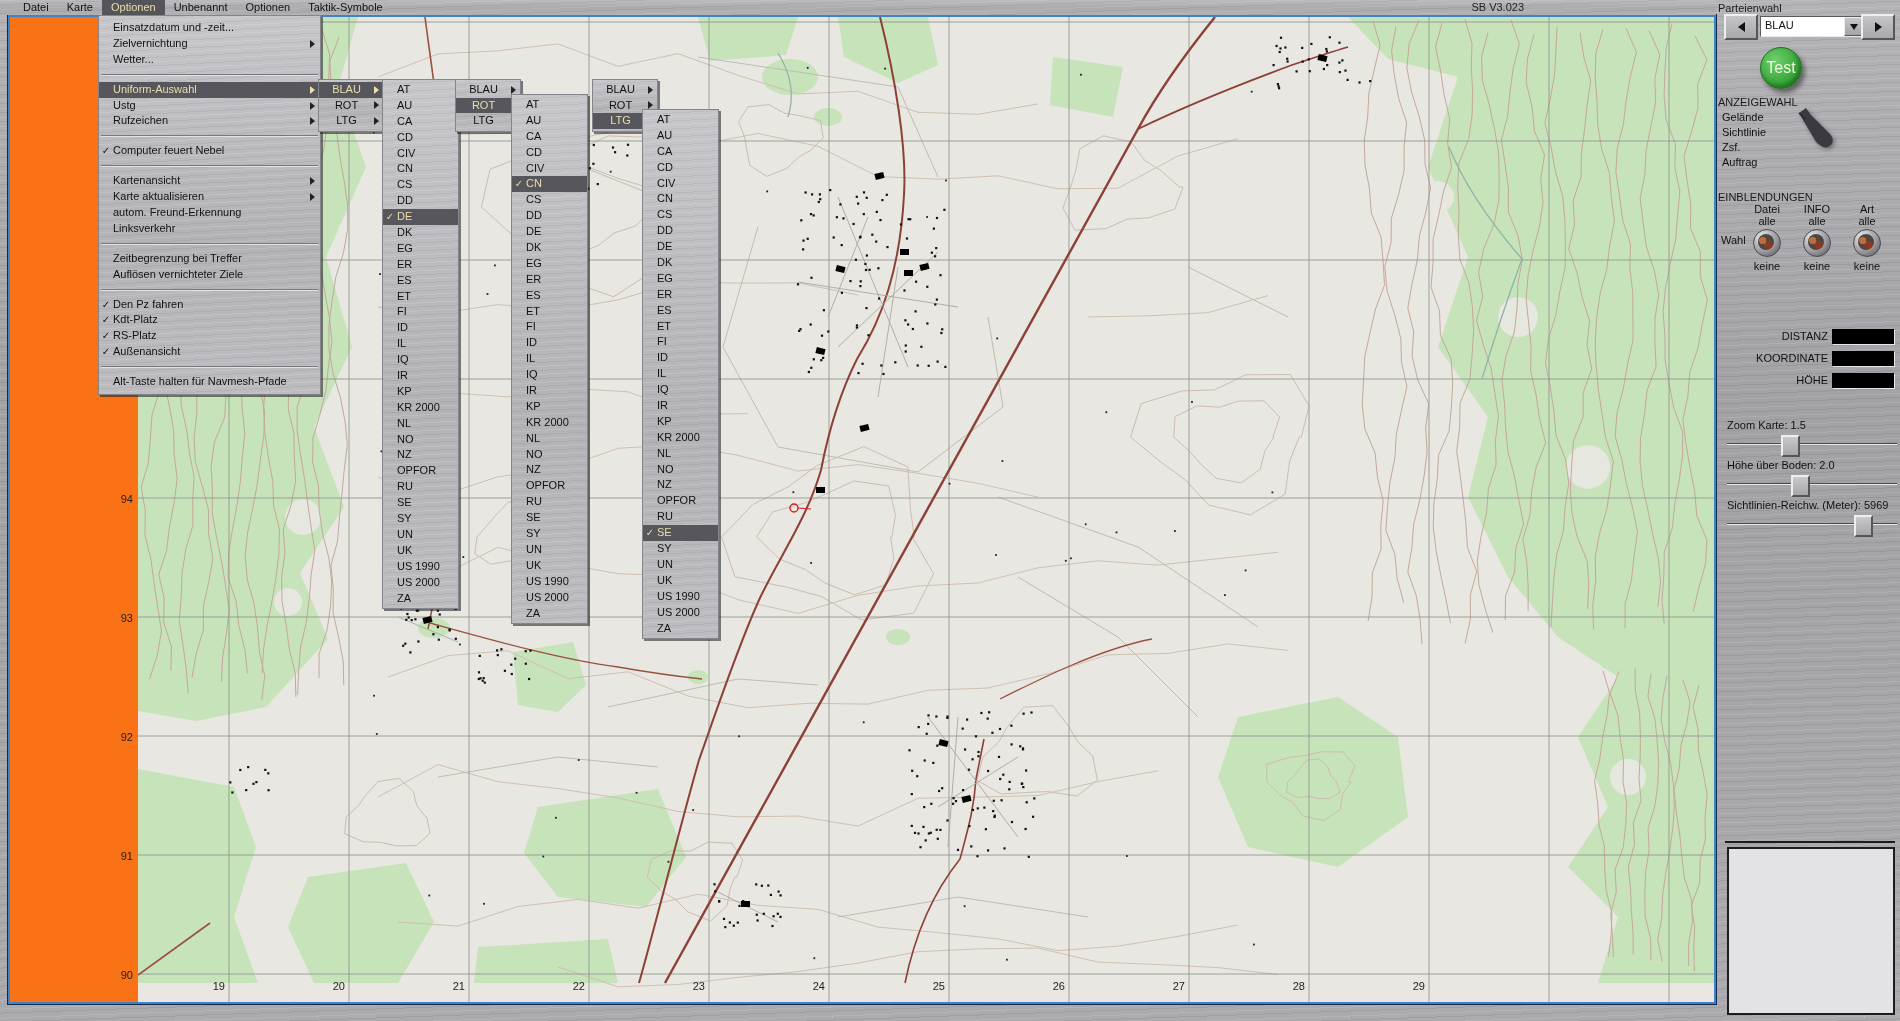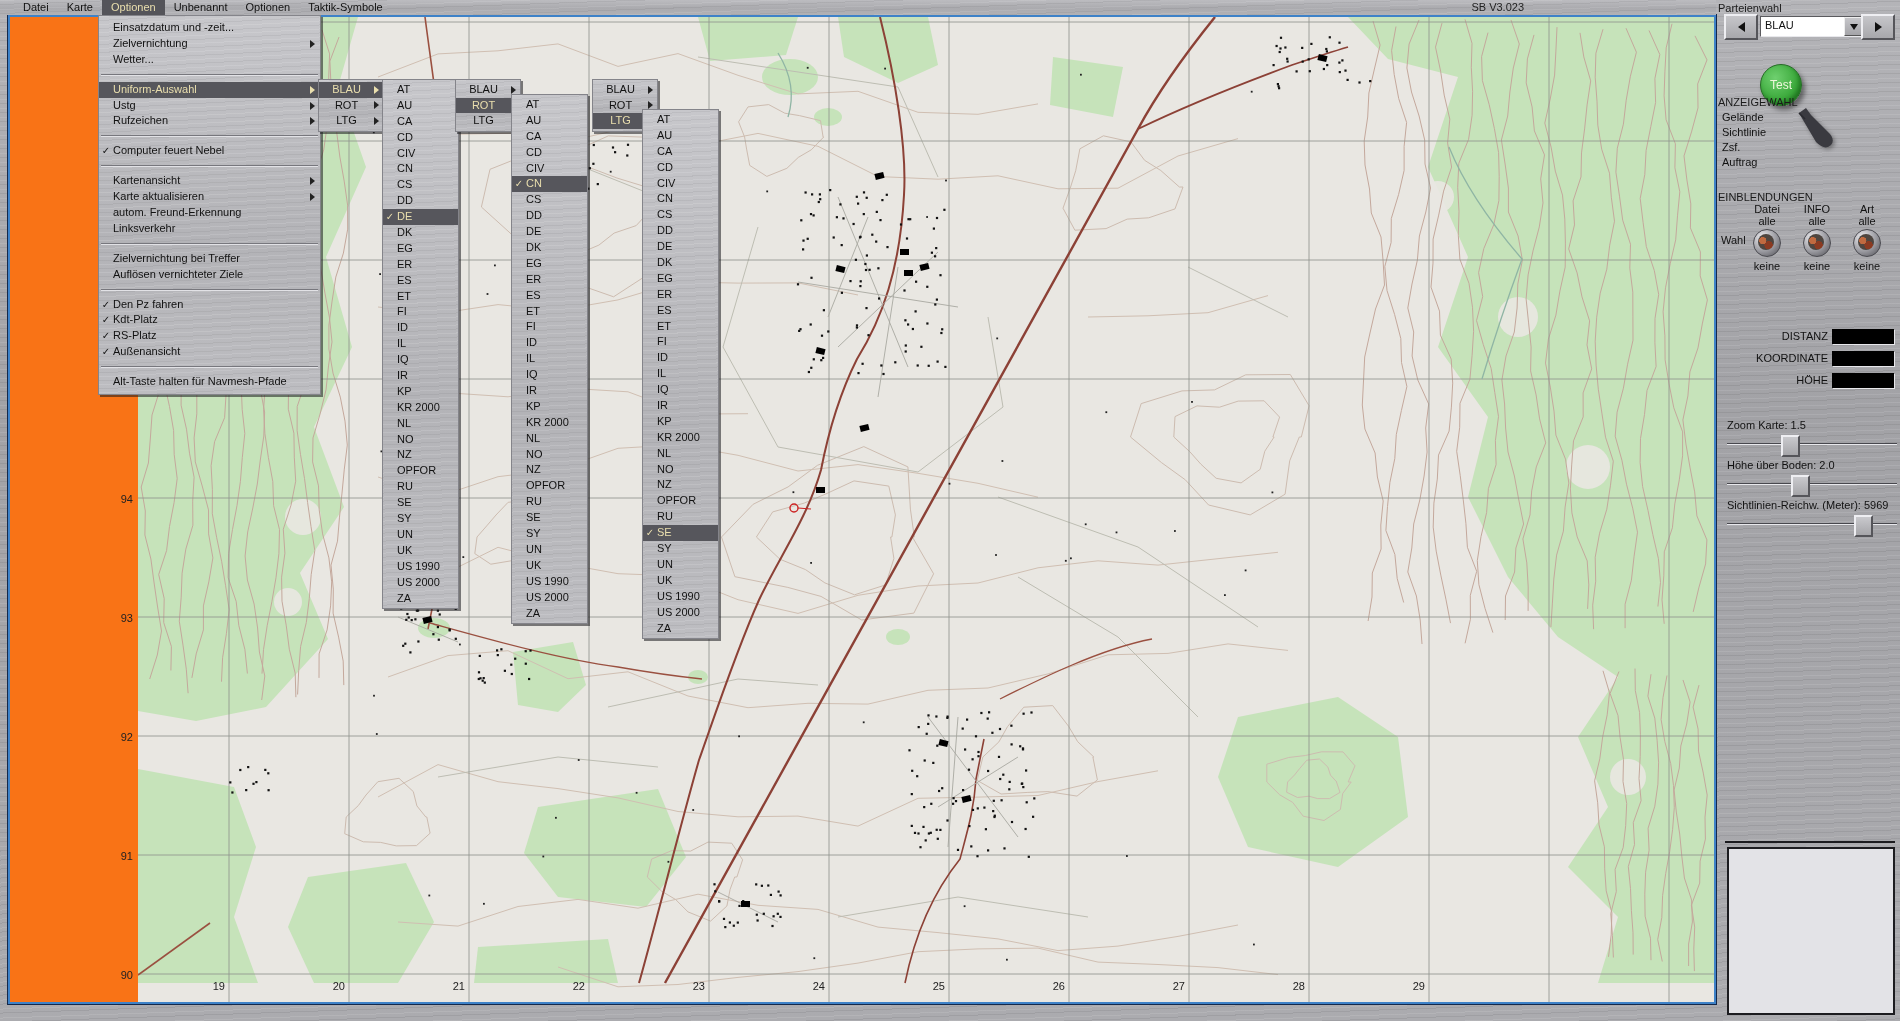--- a/index.html
+++ b/index.html
@@ -64,24 +64,24 @@
     display:flex;align-items:center;justify-content:center;cursor:default;
   }
   #party-prev{position:absolute;left:6px;top:14px;width:30px;height:22px;}
   #party-next{position:absolute;right:5px;top:14px;width:30px;height:22px;}
   .tri-l{width:0;height:0;border-right:7px solid #111;border-top:5px solid transparent;border-bottom:5px solid transparent;}
   .tri-r{width:0;height:0;border-left:7px solid #111;border-top:5px solid transparent;border-bottom:5px solid transparent;}
   #party-combo{position:absolute;left:42px;top:16px;width:102px;height:19px;background:#fff;border:1px solid;border-color:#5a5a5e #e8e8ec #e8e8ec #5a5a5e;display:flex;}
   #party-value{flex:1;line-height:17px;padding-left:4px;}
   #party-drop{width:17px;height:17px;flex:none;background:linear-gradient(180deg,#c6c6ca,#a4a4a8);border:1px solid;border-color:#eee #555 #555 #eee;display:flex;align-items:center;justify-content:center;}
   .tri-d{width:0;height:0;border-top:6px solid #111;border-left:4px solid transparent;border-right:4px solid transparent;}
-  #test-btn{position:absolute;left:42px;top:64px;width:40px;height:40px;border-radius:50%;
+  #test-btn{position:absolute;left:42px;top:47px;width:40px;height:40px;border-radius:50%;
     background:radial-gradient(circle at 36% 32%,#6fd06f,#3aa83a 60%,#2c862c 95%);
     border:1px solid #256b25;box-shadow:3px 4px 5px rgba(0,0,0,.45), inset -2px -3px 4px rgba(0,60,0,.4);
-    color:#eef7dc;display:flex;align-items:center;justify-content:center;font-size:12px;}
+    color:#eef7dc;display:flex;align-items:center;justify-content:center;font-size:16px;}
   #anzeige-title{top:96px;}
   #anzeige-list{position:absolute;left:4px;top:110px;width:116px;text-align:left;}
   .anz-item{line-height:15px;cursor:default;}
   #pen-icon{position:absolute;left:76px;top:104px;width:52px;height:52px;filter:drop-shadow(2px 2px 2px rgba(0,0,0,.35));}
   #einb-title{top:191px;}
   #wahl-label{position:absolute;left:3px;top:234px;}
   #einb-cols{position:absolute;left:24px;top:203px;width:150px;display:flex;}
   .einb-col{width:50px;text-align:center;}
   .knob{width:26px;height:26px;border-radius:50%;margin:2px auto 3px auto;
     background:radial-gradient(circle at 32% 28%,#ececf0,#9a9aa0 55%,#55555b 95%);
@@ -697,21 +697,21 @@
       <span class="chk"></span>
       <span class="mlbl">autom. Freund-Erkennung</span>
     </div>
     <div class="mrow">
       <span class="chk"></span>
       <span class="mlbl">Linksverkehr</span>
     </div>
     <div class="msep"></div>
     <div class="mrow">
       <span class="chk"></span>
-      <span class="mlbl">Zielvernichtung bei Treffer</span>
+      <span class="mlbl">Zeitbegrenzung bei Treffer</span>
     </div>
     <div class="mrow">
       <span class="chk"></span>
       <span class="mlbl">Auflösen vernichteter Ziele</span>
     </div>
     <div class="msep"></div>
     <div class="mrow">
       <span class="chk">✓</span>
       <span class="mlbl">Den Pz fahren</span>
     </div>

